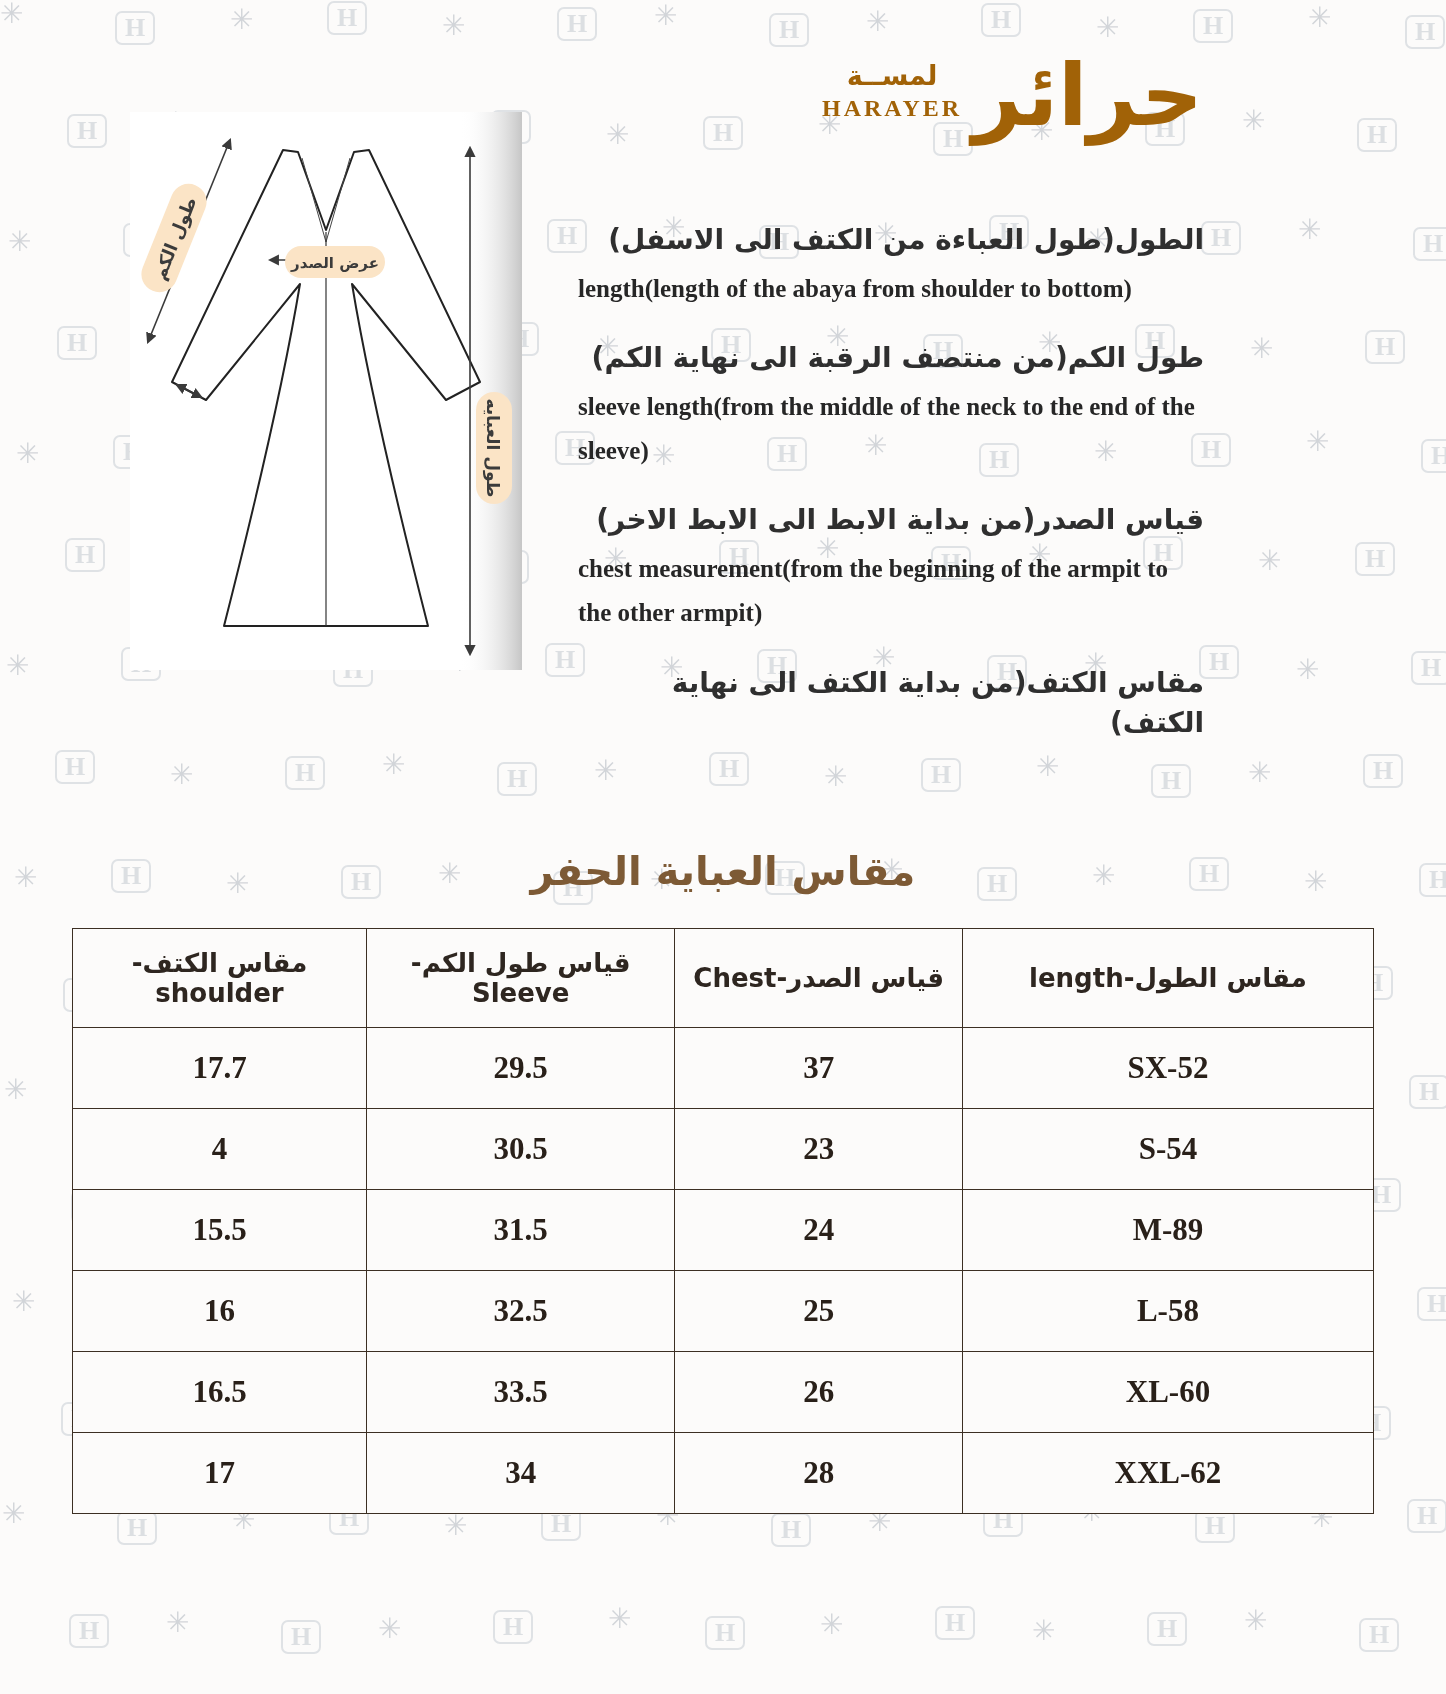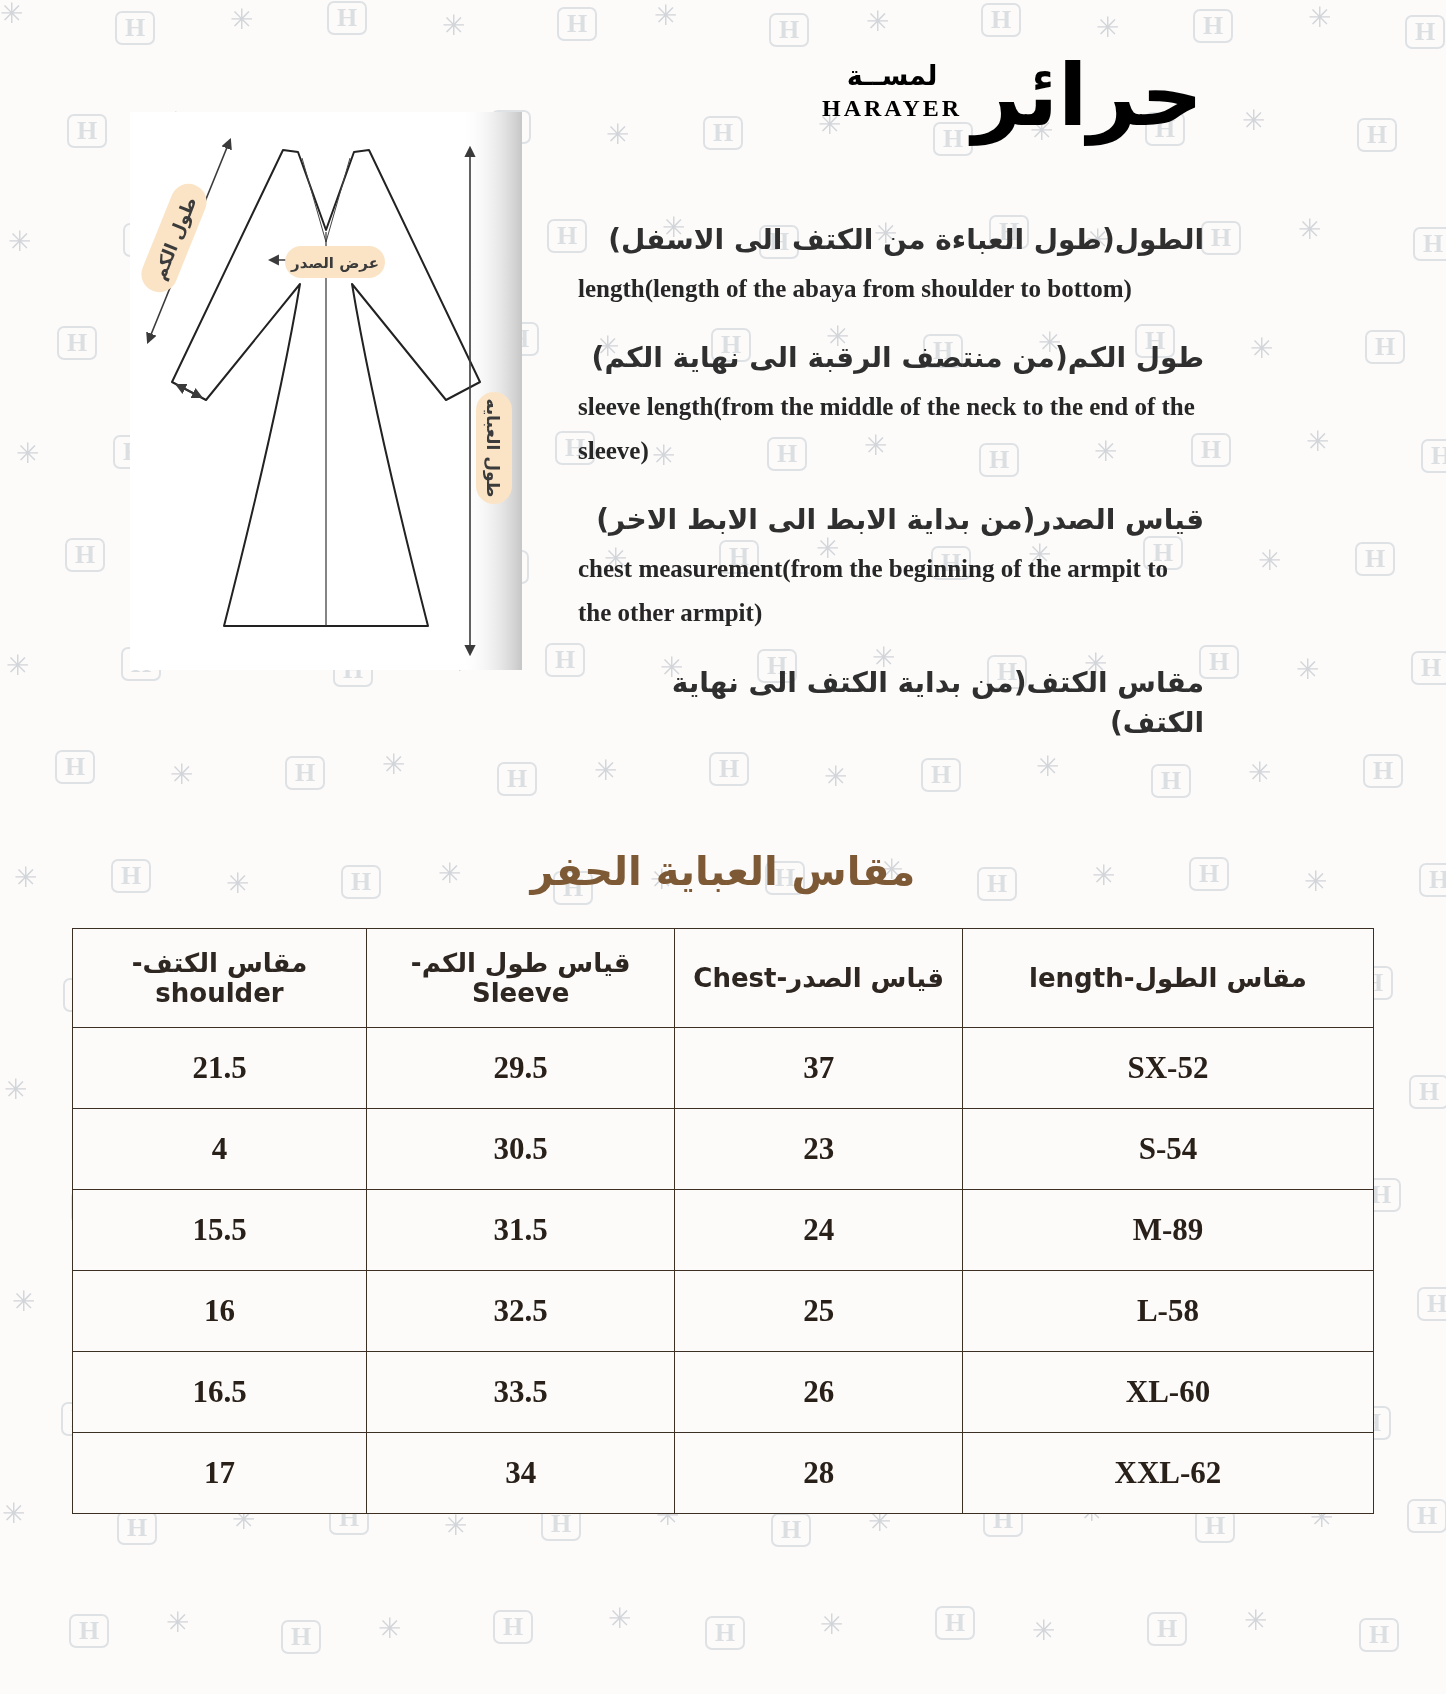--- a/index.html
+++ b/index.html
@@ -17,21 +17,21 @@
   .wm { position:absolute; line-height:1; user-select:none; }
   .wm-star { font-size:28px; color:#d2d5d9; font-family:"DejaVu Sans", sans-serif; }
   .wm-h {
     font-family:"Liberation Serif", serif; font-weight:bold; font-size:26px;
     color:#dcdfe2; border:2px solid #dfe2e5; border-radius:7px; padding:2px 8px;
   }
 
   .content { position:relative; z-index:1; }
 
   
-  .logo { position:absolute; left:822px; top:46px; display:flex; align-items:flex-start; gap:10px; color:#000000; }
+  .logo { position:absolute; left:822px; top:46px; display:flex; align-items:flex-start; gap:10px; color:#a16207; }
   .logo-text { display:flex; flex-direction:column; align-items:center; margin-top:14px; }
   .logo-tagline { font-size:27px; font-weight:bold; }
   .logo-brand { font-family:"Liberation Serif", serif; font-size:24px; font-weight:bold; letter-spacing:3px; margin-top:4px; }
   .logo-mark { font-size:86px; font-weight:bold; line-height:1.3; margin-top:-6px; }
 
   
   .diagram { position:absolute; left:130px; top:112px; width:392px; height:558px; margin:0; }
 
   
   .descriptions { position:absolute; left:578px; top:220px; width:640px; }
@@ -375,21 +375,21 @@
             <th>قياس الصدر-Chest</th>
             <th>قياس طول الكم-Sleeve</th>
             <th>مقاس الكتف-shoulder</th>
           </tr>
       </thead>
       <tbody>
           <tr>
             <td>SX-52</td>
             <td>37</td>
             <td>29.5</td>
-            <td>21.5</td>
+            <td>17.7</td>
           </tr>
           <tr>
             <td>S-54</td>
             <td>23</td>
             <td>30.5</td>
             <td>4</td>
           </tr>
           <tr>
             <td>M-89</td>
             <td>24</td>

